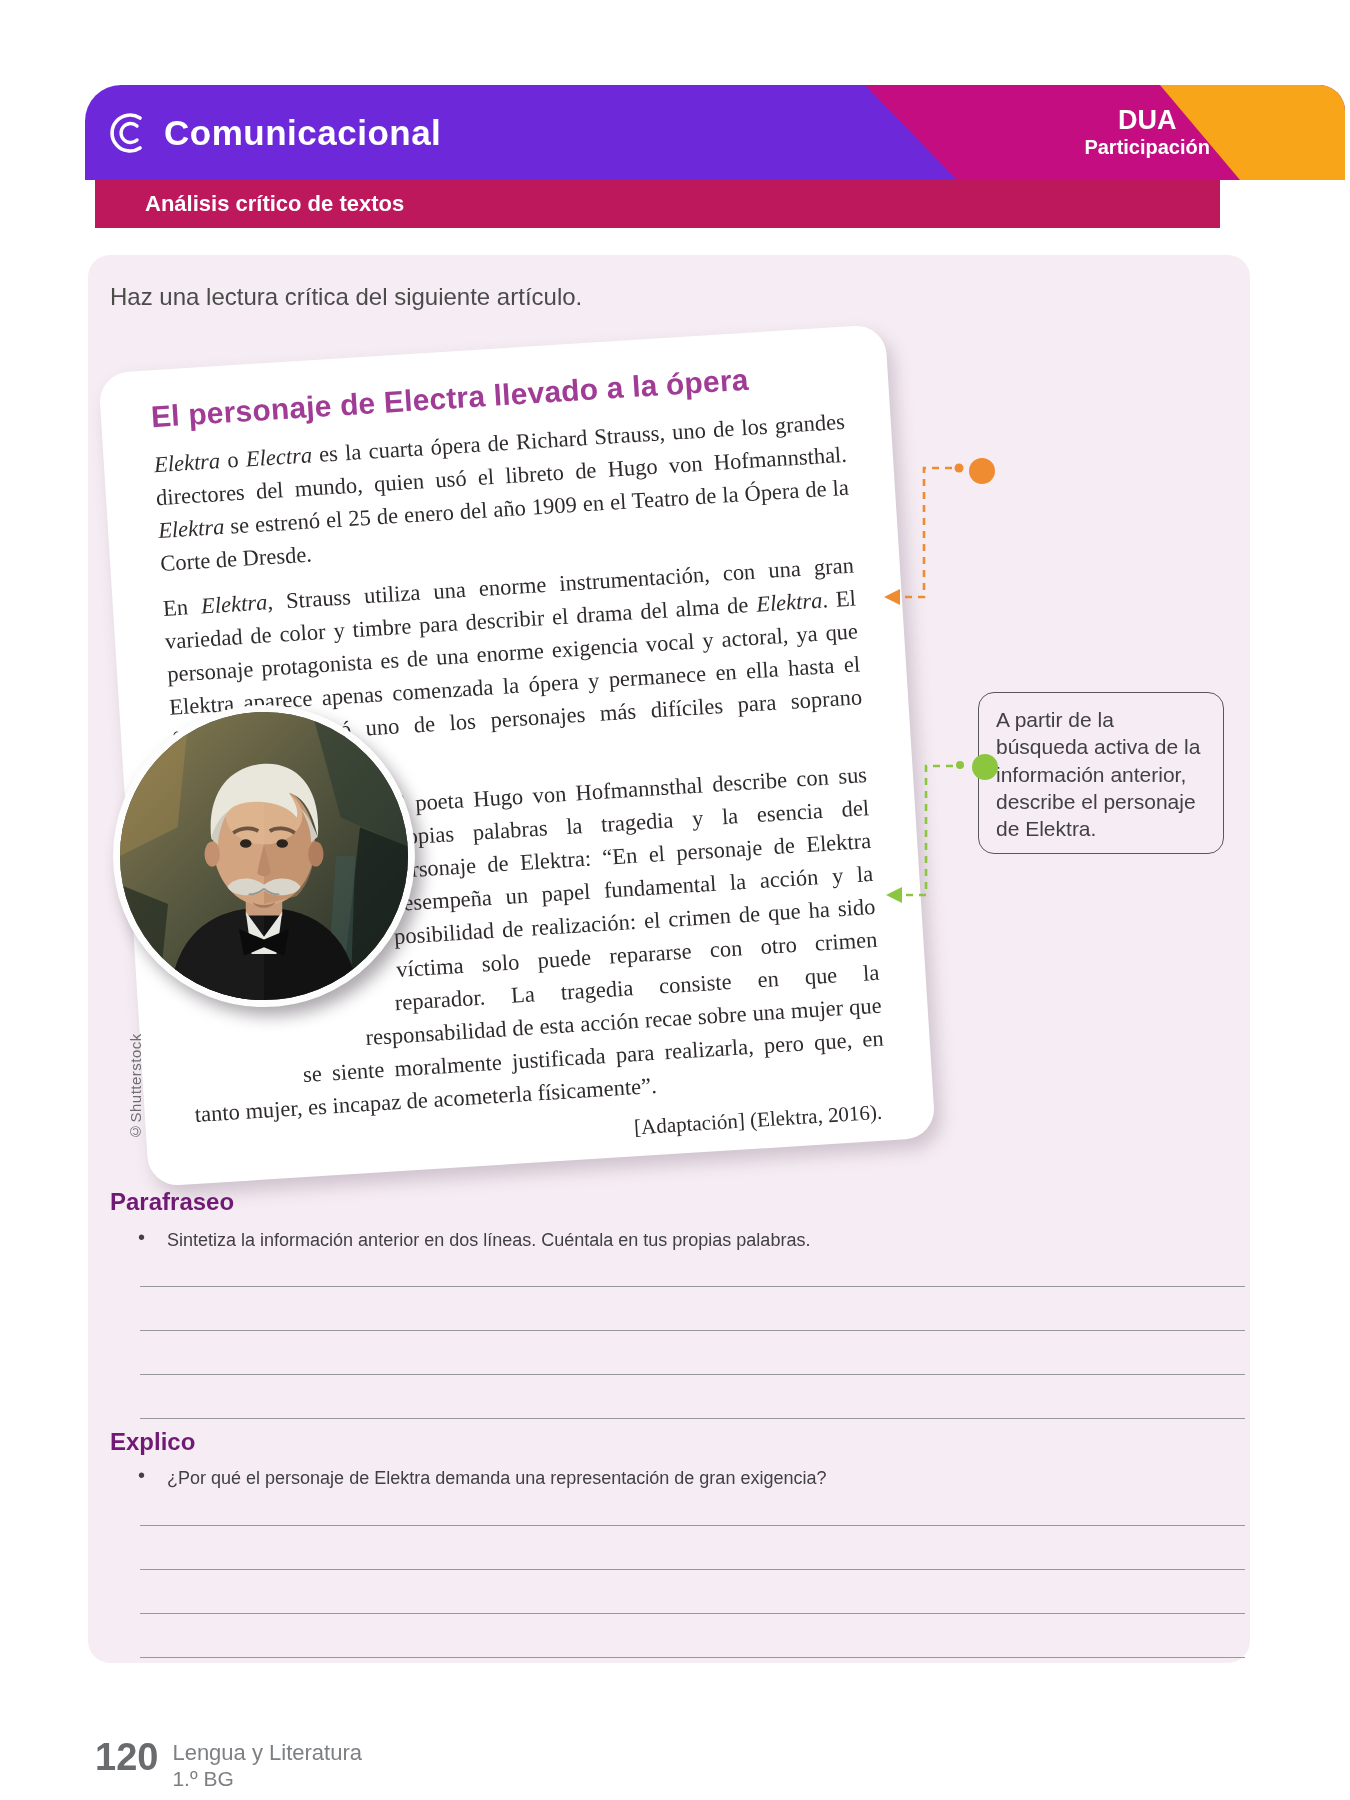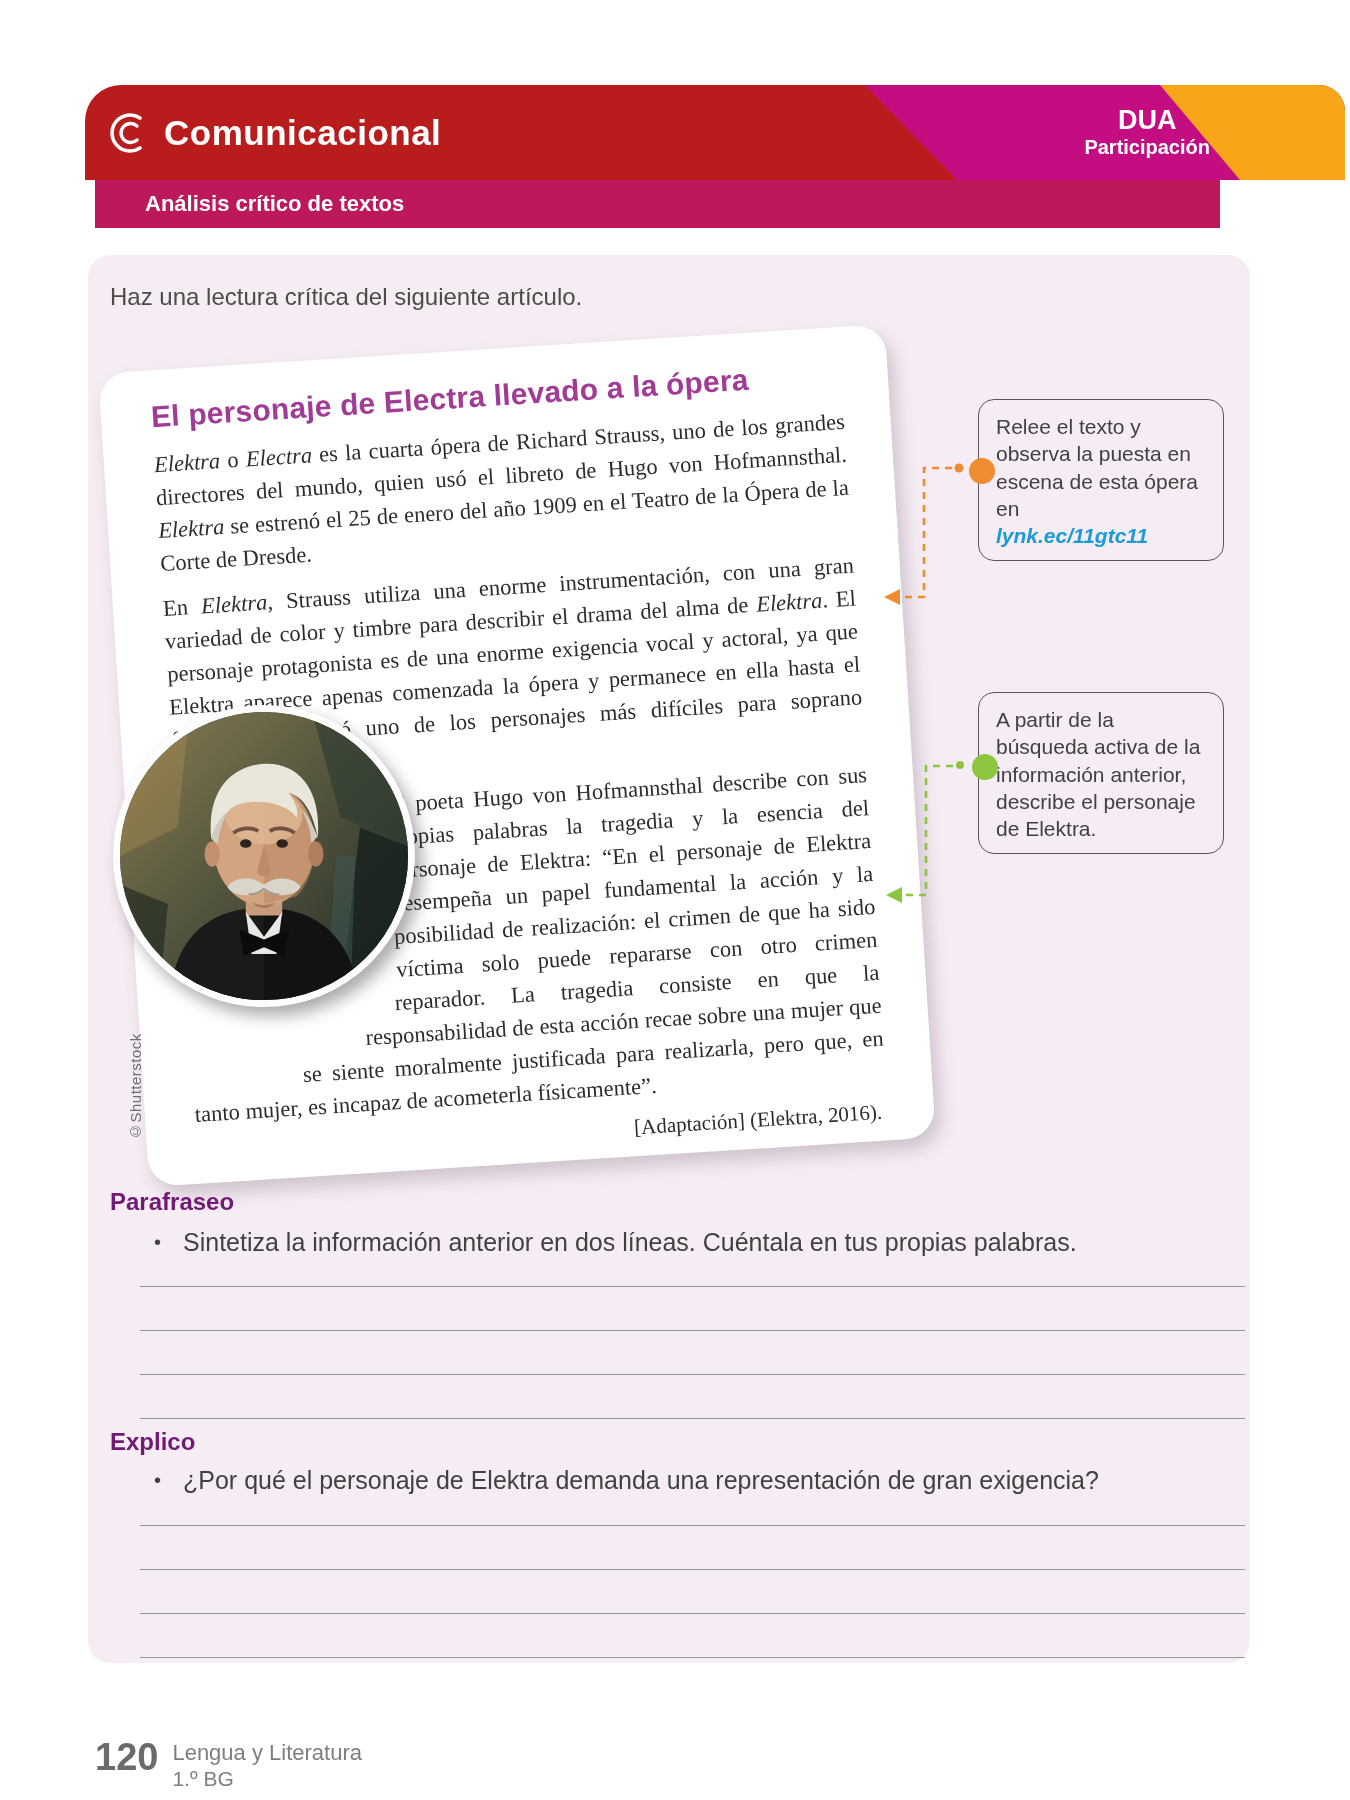--- a/index.html
+++ b/index.html
@@ -2,21 +2,21 @@
 <html><head>
 <meta charset="utf-8">
 <style>
   * { margin:0; padding:0; box-sizing:border-box; }
   html,body { background:#ffffff; }
   body { font-family:"Liberation Sans", sans-serif; }
   .page { position:relative; width:1350px; height:1800px; background:#fff; overflow:hidden; }
 
   
   .banner { position:absolute; left:85px; top:85px; width:1260px; height:95px;
-            background:#b91c1c; border-radius:36px 26px 0 0; }
+            background:#6d28d9; border-radius:36px 26px 0 0; }
   .banner-orange { position:absolute; right:0; top:0; width:190px; height:95px;
             background:#f9a51a; border-top-right-radius:26px; }
   .banner-magenta { position:absolute; left:0; top:0; width:1155px; height:95px;
             background:#c50d82; clip-path:polygon(780px 0, 1075px 0, 1155px 95px, 872px 95px); }
   .banner-left { position:absolute; left:22px; top:0; height:95px; display:flex; align-items:center; gap:15px; }
   .banner-title { color:#fff; font-size:35px; font-weight:bold; letter-spacing:.5px; }
   .dua-block { position:absolute; right:135px; top:50%; transform:translateY(-50%);
                display:flex; flex-direction:column; align-items:center; color:#fff; }
   .dua-title { font-size:27px; font-weight:bold; line-height:1.1; }
   .dua-sub { font-size:20px; font-weight:bold; line-height:1.2; }
@@ -59,21 +59,21 @@
   
   .note { position:absolute; width:246px; min-height:146px; border:1.6px solid #58585a;
           border-radius:16px; padding:13px 15px 11px 17px; font-size:21px; line-height:1.3;
           color:#414042; background:transparent; z-index:4; }
   .note1 { left:978px; top:399px; }
   .note2 { left:978px; top:692px; }
   .note a { color:#1b9ad6; font-style:italic; font-weight:bold; text-decoration:none; display:block; }
 
   
   .sec-head { position:absolute; left:110px; font-size:24px; font-weight:bold; color:#701a75; }
-  .sec-bullet { position:absolute; left:154px; width:1000px; font-size:25px; color:#414042; }
+  .sec-bullet { position:absolute; left:138px; width:1000px; font-size:18px; color:#414042; }
   .sec-bullet::before { content:"•"; margin-right:22px; font-size:20px; position:relative; top:-2px; }
   .lines { position:absolute; left:140px; width:1105px; }
   .lines .line { height:44px; border-bottom:1.6px solid #96989b; }
 
   .h-parafraseo { top:1188px; } .b-parafraseo { top:1228px; } .l-parafraseo { top:1243px; }
   .h-explico   { top:1428px; } .b-explico   { top:1466px; } .l-explico   { top:1482px; }
 
   
   .footer { position:absolute; left:95px; top:1690px; display:flex; gap:14px; align-items:flex-start;margin-top:48px; }
   .page-num { font-size:38px; font-weight:bold; color:#6a6b6e; line-height:1; }
@@ -176,24 +176,20 @@
       <path d="M900 589 L884 597 L900 605 Z" fill="#ef8b30"></path>
     </g>
     <g>
       <circle cx="985" cy="767" r="13" fill="#8cc63f"></circle>
       <circle cx="960" cy="765" r="4" fill="#8cc63f"></circle>
       <path d="M953 766 L926 766 L926 895 L900 895" fill="none" stroke-width="2.6" stroke-dasharray="7 6" stroke="#8cc63f"></path>
       <path d="M902 887 L886 895 L902 903 Z" fill="#8cc63f"></path>
     </g>
   </svg>
 
-  <div class="note note1">
-    <span>Relee el texto y observa la puesta en escena de esta ópera en</span>
-    <a href="#">lynk.ec/11gtc11</a>
-  </div>
   <div class="note note2">
     <span>A partir de la búsqueda activa de la información anterior, describe el personaje de Elektra.</span>
   </div>
 
   <div class="sec-head h-parafraseo">Parafraseo</div>
   <div class="sec-bullet b-parafraseo">Sintetiza la información anterior en dos líneas. Cuéntala en tus propias palabras.</div>
   <div class="lines l-parafraseo">
     <div class="line"></div>
     <div class="line"></div>
     <div class="line"></div>

